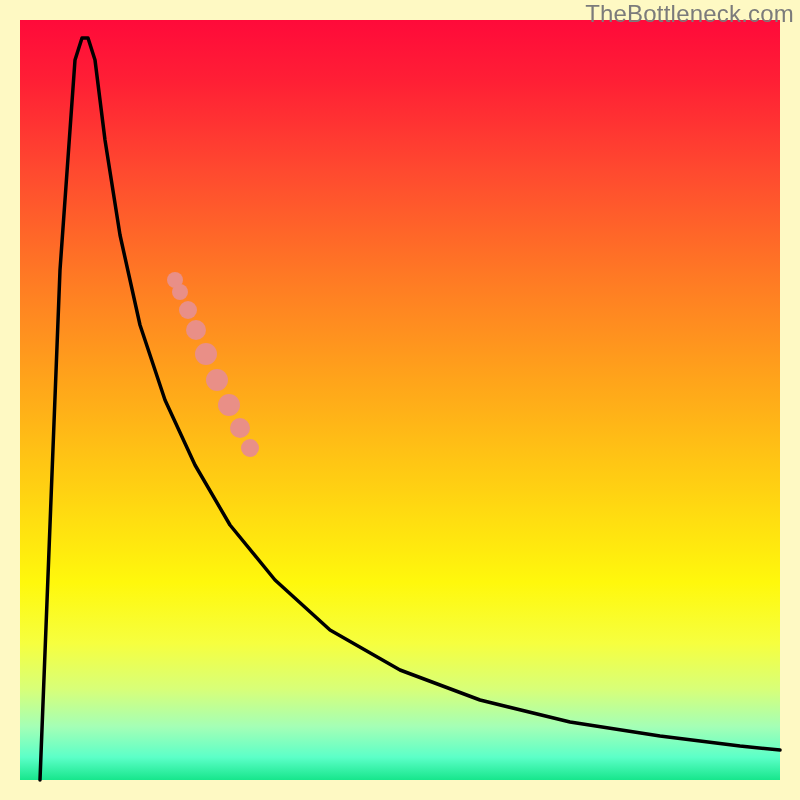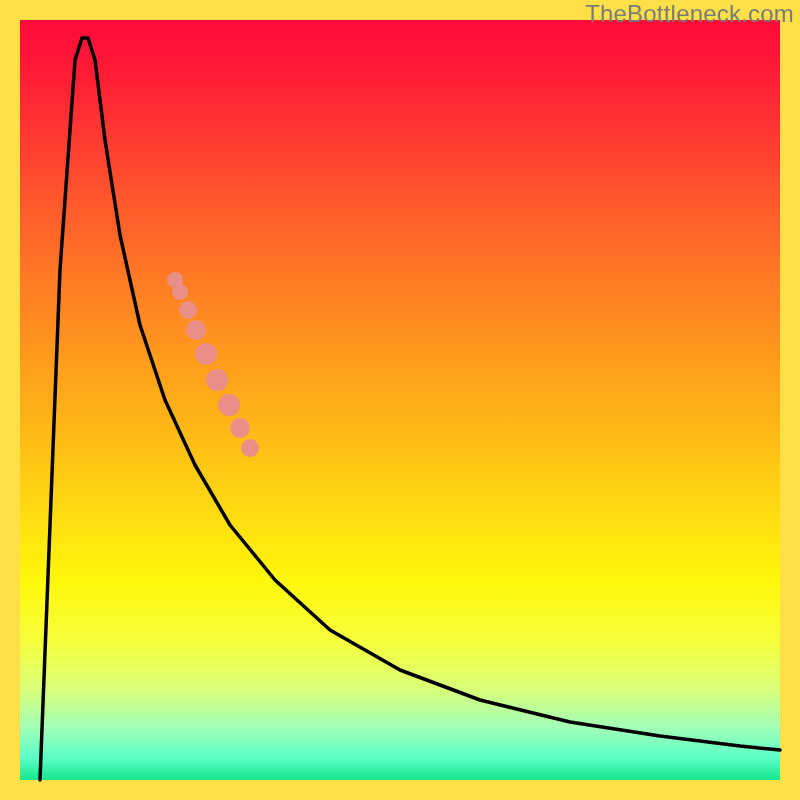--- a/index.html
+++ b/index.html
@@ -8,21 +8,21 @@
     width: 800px;
     height: 800px;
     background: #000;
     font-family: Arial, Helvetica, sans-serif;
     overflow: hidden;
   }
   .frame {
     position: relative;
     width: 800px;
     height: 800px;
-    background: #fde047;
+    background: #fef9c3;
   }
   .plot {
     position: absolute;
     left: 20px;
     top: 20px;
     width: 760px;
     height: 760px;
   }
   .gradient {
     position: absolute;

